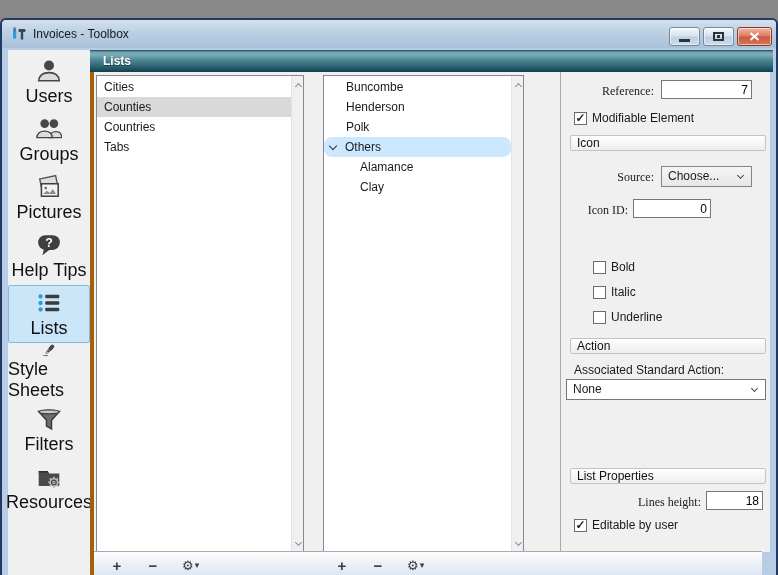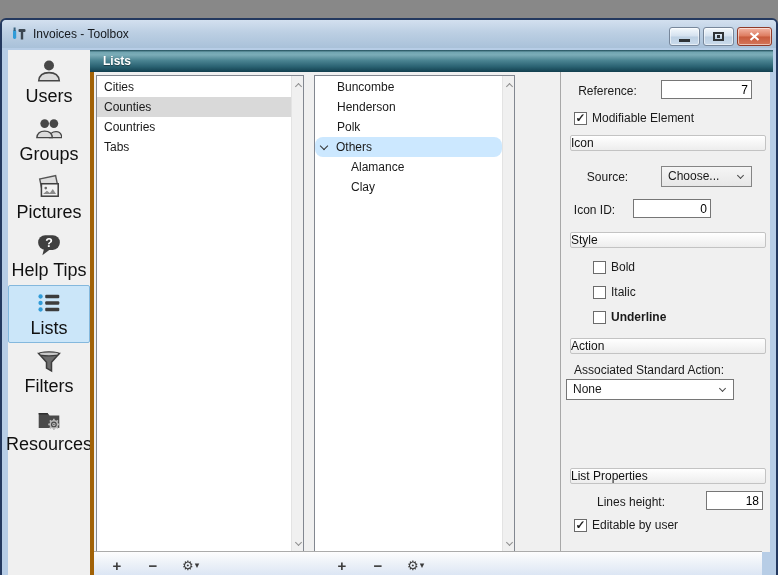--- a/index.html
+++ b/index.html
@@ -83,37 +83,37 @@
   .sb-btn.up { top:2px; } .sb-btn.down { bottom:2px; }
   .chev { display:inline-block; width:5px; height:5px; border-right:1.5px solid #8f8f8f; border-bottom:1.5px solid #8f8f8f; }
   .chev.up { transform:rotate(-135deg); margin-top:3px; }
   .chev.down { transform:rotate(45deg); margin-bottom:2px; }
 
   .vdivider { position:absolute; left:466px; top:0; bottom:27px; width:1px; background:#a8a8a8; }
 
   
   .rpanel { position:absolute; left:467px; top:0; width:209px; height:480px; background:#f0f0f0; }
   .rpanel .lbl { position:absolute; height:16px; line-height:16px; }
-  .lbl.r { text-align:center; }
+  .lbl.r { text-align:right;font-family:Liberation Serif, serif; }
   .inp {
     position:absolute; height:19px; border:1px solid #767676; background:#fff;
     font-family:"Liberation Sans",sans-serif; font-size:12px; text-align:right; padding:0 3px;
   }
   .ddl {
     position:absolute; height:21px; border:1px solid #858585; line-height:19px; padding-left:6px;
     background: linear-gradient(180deg,#f5f5f5,#e7e7e7);
   }
   .ddl.white { background:#fff; border-color:#767676; }
   .ddl .dchev { position:absolute; right:8px; top:6px; width:5px; height:5px;
     border-right:1.5px solid #4a4a4a; border-bottom:1.5px solid #4a4a4a; transform:rotate(45deg); }
   .grpbar {
     position:absolute; left:9px; width:196px; height:16px;
     background: linear-gradient(180deg,#ffffff,#ededed);
     border:1px solid #c3c3c3; border-radius:2px;
-    line-height:14px; color:#111;
+    line-height:14px; padding-left:6px; color:#111;
   }
   .cbrow { position:absolute; display:flex; align-items:center; }
   .cb {
     width:13px; height:13px; background:#fff; border:1px solid #6b6b6b; display:inline-flex;
     align-items:center; justify-content:center; flex:0 0 13px;
   }
   .cb .ck { font-size:12px; font-weight:bold; color:#222; line-height:11px; }
   .cblbl { margin-left:5px; }
 
   
@@ -205,20 +205,31 @@
         <circle cx="4.2" cy="6" r="2" fill="#2f9bd8"></circle>
         <rect x="8.5" y="4.4" width="13" height="3.2" rx="1" fill="#3c3c3c"></rect>
         <circle cx="4.2" cy="12" r="2" fill="#2f9bd8"></circle>
         <rect x="8.5" y="10.4" width="13" height="3.2" rx="1" fill="#3c3c3c"></rect>
         <circle cx="4.2" cy="18" r="2" fill="#2f9bd8"></circle>
         <rect x="8.5" y="16.4" width="13" height="3.2" rx="1" fill="#3c3c3c"></rect>
       </svg>
       <span class="side-label">Lists</span>
     </div>
 
+    <div class="side-item">
+      <svg class="side-icon" viewBox="0 0 24 24">
+        <g transform="rotate(42 12 12)">
+          <rect x="9" y="0.5" width="6.6" height="12" rx="3.2" fill="#474747"></rect>
+          <path d="M9.6 12.5l2.6 8.5 2.8-8.5z" fill="#474747"></path>
+          <circle cx="12.3" cy="17" r="1.7" fill="#ffffff" stroke="#474747" stroke-width="1"></circle>
+        </g>
+        <path d="M2.5 21.5h7.5" stroke="#474747" stroke-width="1.4"></path>
+      </svg>
+      <span class="side-label">Style Sheets</span>
+    </div>
 
     <div class="side-item">
       <svg class="side-icon" viewBox="0 0 24 24">
         <path d="M2.5 5h19l-7.2 8.2v8l-4.6-2.7v-5.3z" fill="#6d6d6d" stroke="#3c3c3c" stroke-width="1.4"></path>
         <ellipse cx="12" cy="5.4" rx="9.2" ry="1.9" fill="#c9c9c9" stroke="#3c3c3c" stroke-width="1.1"></ellipse>
       </svg>
       <span class="side-label">Filters</span>
     </div>
 
     <div class="side-item">
@@ -251,21 +262,21 @@
       <div class="scrollbar">
         <div class="sb-btn up">
             <i class="chev up"></i>
           </div>
         <div class="sb-btn down">
             <i class="chev down"></i>
           </div>
       </div>
     </div>
 
-    <div class="listbox" style="left:220px; width:201px;">
+    <div class="listbox" style="left:229px; width:201px;">
       <div class="rows">
         <div class="lrow lvl0">Buncombe</div>
         <div class="lrow lvl0">Henderson</div>
         <div class="lrow lvl0">Polk</div>
         <div class="lrow sel-blue has-chev">
           <i class="tree-chev"></i>
           <span>Others</span>
         </div>
         <div class="lrow lvl1">Alamance</div>
         <div class="lrow lvl1">Clay</div>
@@ -298,39 +309,38 @@
 
       <div class="lbl r" style="left:0; width:93px; top:97px;">Source:</div>
       <div class="ddl" style="left:100px; width:91px; top:94px;">
         <span>Choose...</span>
         <i class="dchev"></i>
       </div>
 
       <div class="lbl r" style="left:0; width:67px; top:130px;">Icon ID:</div>
       <input class="inp" style="left: 72px; width: 78px; top: 127px;" value="0">
 
-      <div class="grpbar" style="top:160px;">Style</div>
 
       <div class="cbrow" style="left:32px; top:188px;">
         <span class="cb"></span>
         <span class="cblbl">Bold</span>
       </div>
       <div class="cbrow" style="left:32px; top:213px;">
         <span class="cb"></span>
         <span class="cblbl">Italic</span>
       </div>
-      <div class="cbrow" style="left:32px; top:238px;font-weight:bold;">
+      <div class="cbrow" style="left:32px; top:238px;">
         <span class="cb"></span>
         <span class="cblbl">Underline</span>
       </div>
 
       <div class="grpbar" style="top:266px;">Action</div>
 
       <div class="lbl" style="left:13px; top:290px; width:190px;">Associated Standard Action:</div>
-      <div class="ddl white" style="left:5px; width:168px; top:307px;">
+      <div class="ddl white" style="left:5px; width:200px; top:307px;">
         <span>None</span>
         <i class="dchev"></i>
       </div>
 
       <div class="grpbar" style="top:396px;">List Properties</div>
 
       <div class="lbl r" style="left:0; width:140px; top:422px;">Lines height:</div>
       <input class="inp" style="left: 145px; width: 57px; top: 419px;" value="18">
 
       <div class="cbrow" style="left:13px; top:446px;">

